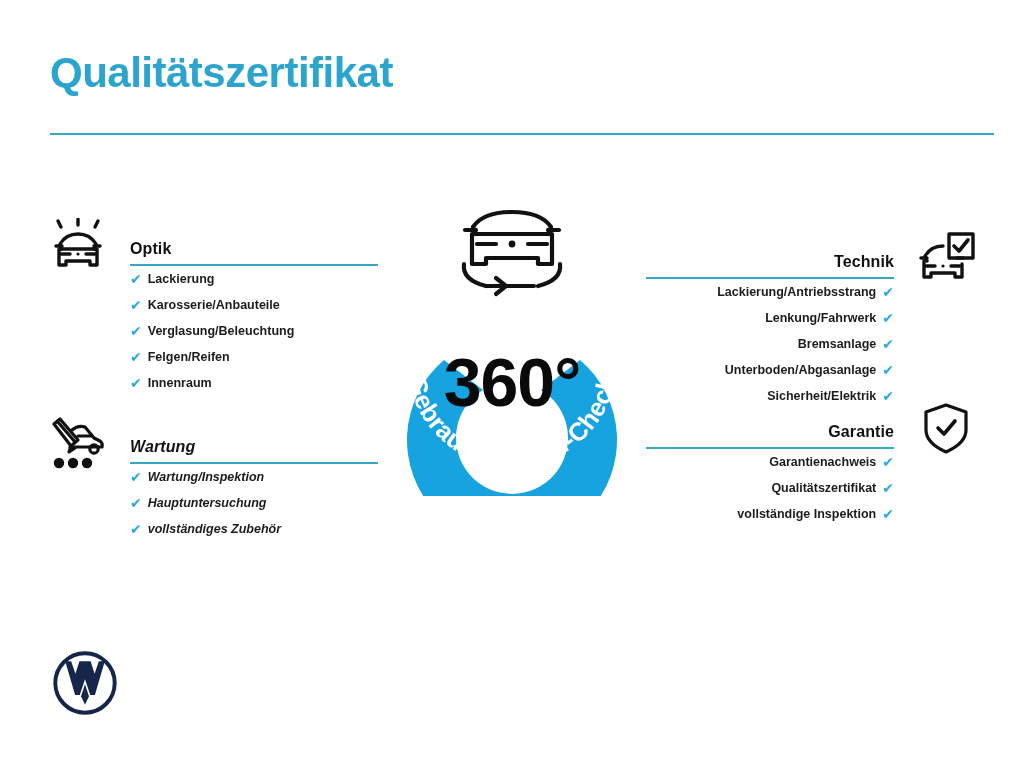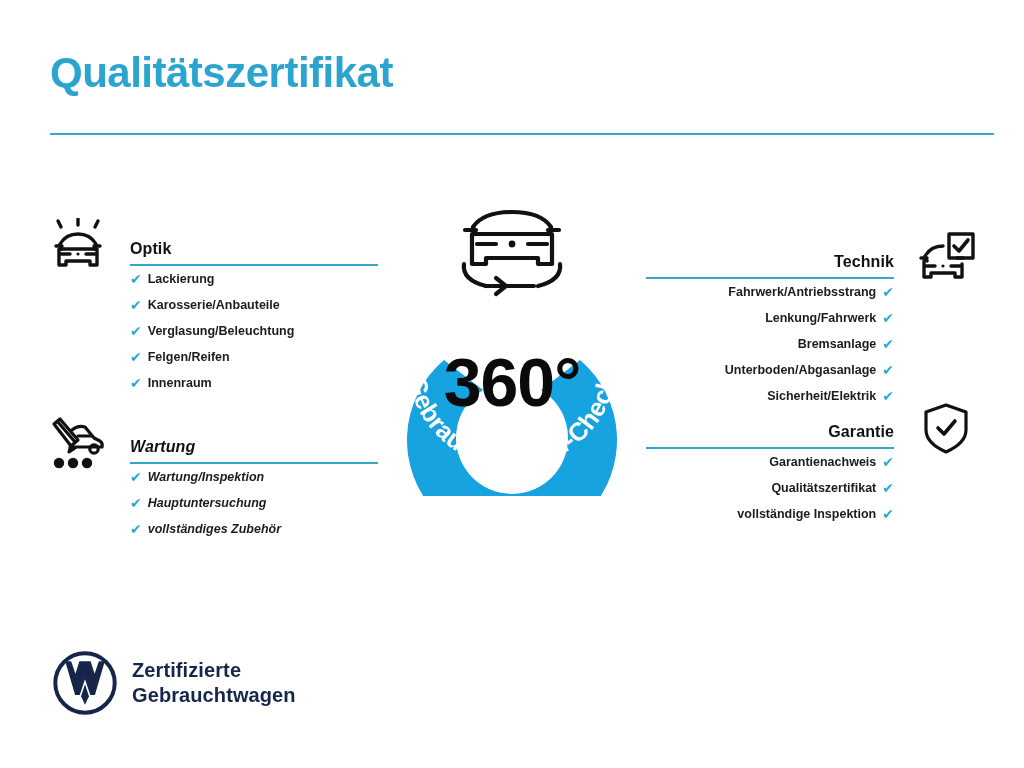--- a/index.html
+++ b/index.html
@@ -264,21 +264,21 @@
         <rect x="33" y="3" width="24" height="24"></rect>
         <path d="M38 15 L43 20 L52 9" stroke-width="3.6"></path>
       </svg>
     </div>
     <div class="block-head">
       <div class="block-title">Technik</div>
       <div class="block-rule"></div>
     </div>
     <ul class="check-list">
       <li class="check-item">
-        <span>Fahrwerk/Antriebsstrang</span>
+        <span>Lackierung/Antriebsstrang</span>
         <span class="check-mark">✔</span>
       </li>
       <li class="check-item">
         <span>Lenkung/Fahrwerk</span>
         <span class="check-mark">✔</span>
       </li>
       <li class="check-item">
         <span>Bremsanlage</span>
         <span class="check-mark">✔</span>
       </li>
@@ -357,19 +357,15 @@
 
   <div class="footer-logo">
     <svg class="vw-mark" viewBox="0 0 100 100">
       <circle cx="50" cy="50" r="45" fill="none" stroke="#16264b" stroke-width="6"></circle>
       <path d="M50 17
                L58.5 17 L64.5 36 L71 17 L80 17
                L65 68 L58 68 L50 44.5 L42 68 L35 68
                L20 17 L29 17 L35.5 36 L41.5 17 Z" fill="#16264b"></path>
       <path d="M50 52 L56 70 L50 83 L44 70 Z" fill="#16264b"></path>
     </svg>
-    <div class="footer-text">
-      <div>Zertifizierte</div>
-      <div>Gebrauchtwagen</div>
-    </div>
   </div>
 
 </div>
 
 </body></html>

